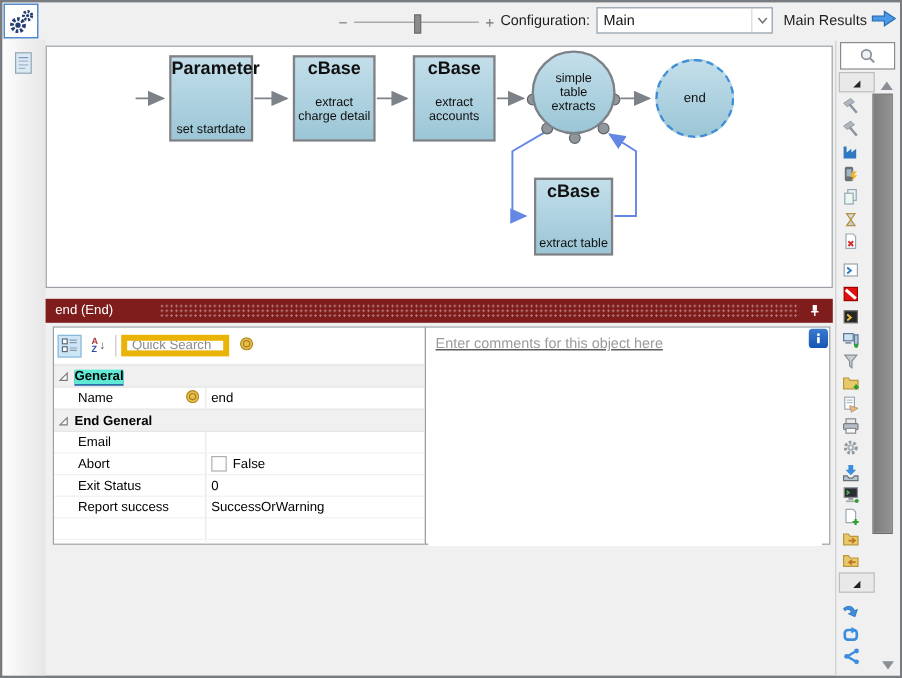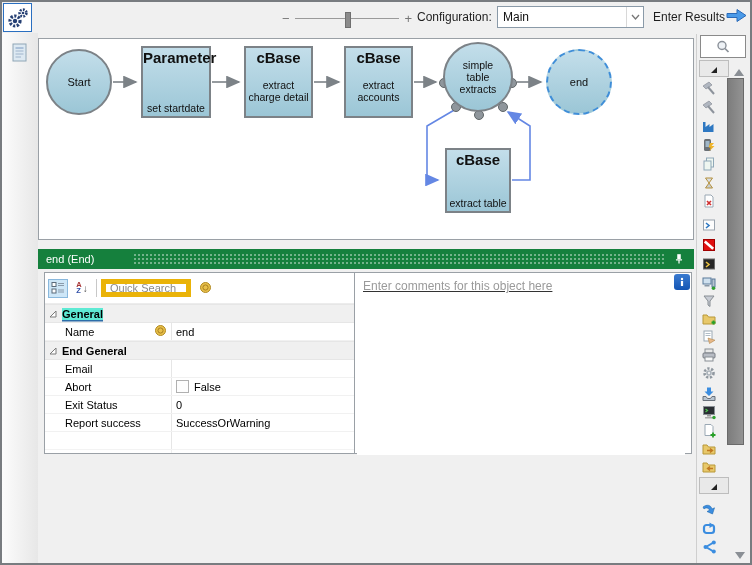--- a/index.html
+++ b/index.html
@@ -29,21 +29,21 @@
   .nlabel.mid{flex:1;display:flex;align-items:center;justify-content:center;padding:0 2px;}
   .nlabel.bottom{margin-top:auto;padding-bottom:2px;white-space:nowrap;}
   .n-start{left:7px;top:10px;width:66px;height:66px;}
   .n-param{left:102px;top:7px;width:70px;height:72px;}
   .n-cbase1{left:205px;top:7px;width:69px;height:72px;}
   .n-cbase2{left:305px;top:7px;width:69px;height:72px;}
   .n-junction{left:404px;top:3px;width:70px;height:70px;}
   .n-end{left:507px;top:10px;width:66px;height:66px;border:2px dashed #3f8ed8;}
   .n-cbase3{left:406px;top:109px;width:66px;height:65px;}
   
-  .panel-header{position:absolute;left:36px;top:247px;width:656px;height:20px;background:#15803d;color:#fff;font-size:11px;display:flex;align-items:center;}
+  .panel-header{position:absolute;left:36px;top:247px;width:656px;height:20px;background:#7f1d1d;color:#fff;font-size:11px;display:flex;align-items:center;}
   .panel-header .title{padding-left:8px;position:relative;z-index:1;}
   .panel-header .dots{position:absolute;left:95px;right:28px;top:4px;bottom:4px;background-image:radial-gradient(rgba(255,255,255,.4) .8px,transparent 1.1px);background-size:4px 4px;}
   .pin{position:absolute;right:8px;top:3px;}
   .prop-panel{position:absolute;left:42px;top:270px;width:311px;height:182px;background:#fff;border:1px solid #9aa0a6;box-sizing:border-box;display:flex;flex-direction:column;}
   .pg-toolbar{height:30px;flex:0 0 30px;display:flex;align-items:center;border-bottom:1px solid #ececec;}
   .pg-btn{width:20px;height:19px;margin-left:3px;border:1px solid transparent;display:flex;align-items:center;justify-content:center;box-sizing:border-box;}
   .pg-btn.active{background:#cde6f7;border-color:#89b8dd;}
   .azbtn{width:22px;display:flex;align-items:center;justify-content:center;}
   .az-letters{display:flex;flex-direction:column;line-height:6.5px;font-size:7.5px;font-weight:bold;}
   .az-a{color:#a83434;} .az-z{color:#3050a8;}
@@ -111,21 +111,21 @@
   </div>
   <span class="cfg-label">Configuration:</span>
   <div class="cfg-select">
     <span class="val">Main</span>
     <span class="dd">
       <svg width="9" height="6" viewBox="0 0 9 6">
           <path d="M1,1 L4.5,5 L8,1" fill="none" stroke="#777" stroke-width="1.3"></path>
         </svg>
     </span>
   </div>
-  <span class="show-results">Enter Results</span>
+  <span class="show-results">Main Results</span>
   <span class="sr-arrow">
     <svg width="23" height="17" viewBox="0 0 23 17">
         <path d="M2,6.5 h10 V2.5 L21,8.5 12,14.5 V10.5 H2 z" fill="#4a9ae8" stroke="#2a6ab8" stroke-width="1"></path>
       </svg>
   </span>
 
   <div class="canvas">
     <svg class="overlay" viewBox="0 0 654 200">
       <defs>
         <marker id="mg" markerWidth="9" markerHeight="8" refX="8" refY="4" orient="auto">
@@ -143,23 +143,20 @@
       <path d="M417,70 L388,87 L388,141 L399,141" fill="none" stroke="#6487e4" stroke-width="1.6" marker-end="url(#mb)"></path>
       <path d="M473,141 L491,141 L491,87 L469,73" fill="none" stroke="#6487e4" stroke-width="1.6" marker-end="url(#mb)"></path>
       <g fill="#8f969c" stroke="#5f6567" stroke-width="1">
         <circle cx="405" cy="44" r="4.5"></circle>
           <circle cx="473" cy="44" r="4.5"></circle>
         <circle cx="417" cy="68" r="4.5"></circle>
           <circle cx="440" cy="76" r="4.5"></circle>
           <circle cx="464" cy="68" r="4.5"></circle>
       </g>
     </svg>
-    <div class="node circle n-start">
-      <span style="font-size:11px;">Start</span>
-    </div>
     <div class="node rect n-param">
       <div class="ntitle">Parameter</div>
       <div class="nlabel bottom">set startdate</div>
     </div>
     <div class="node rect n-cbase1">
       <div class="ntitle">cBase</div>
       <div class="nlabel mid">extract charge detail</div>
     </div>
     <div class="node rect n-cbase2">
       <div class="ntitle">cBase</div>

